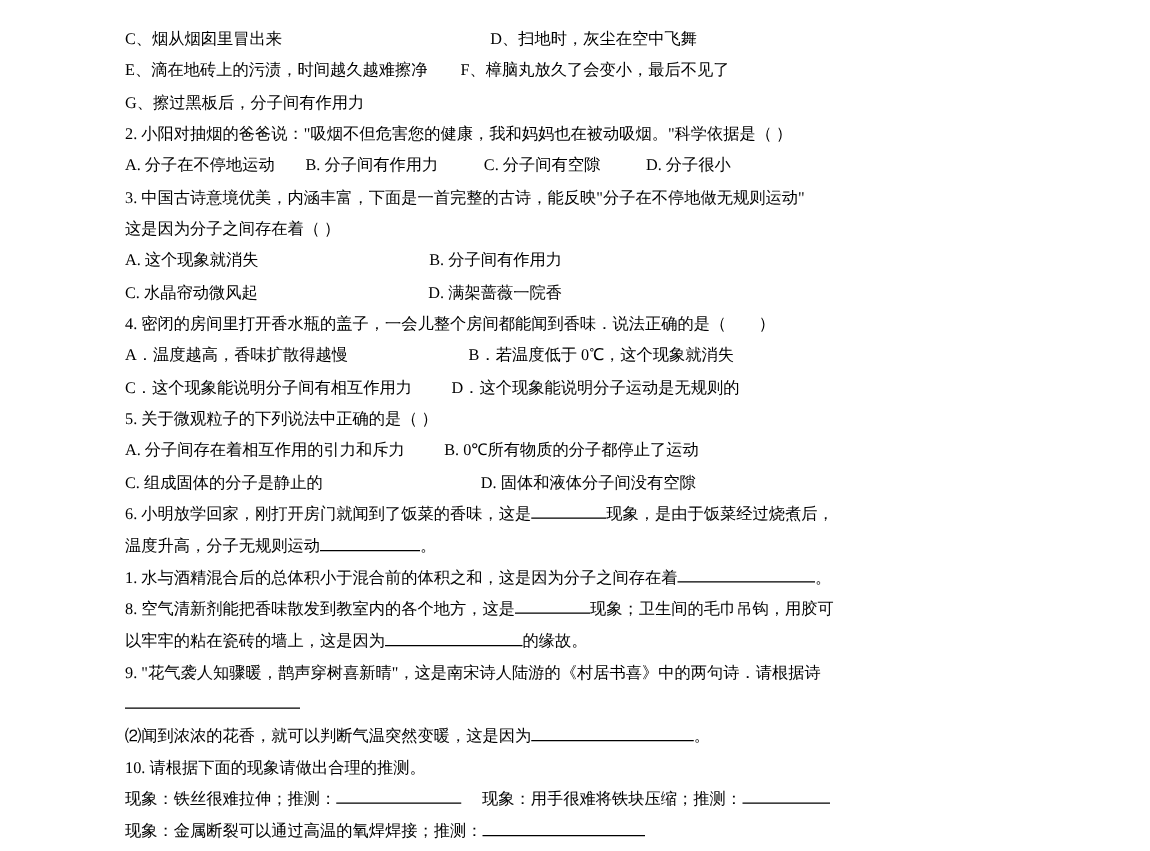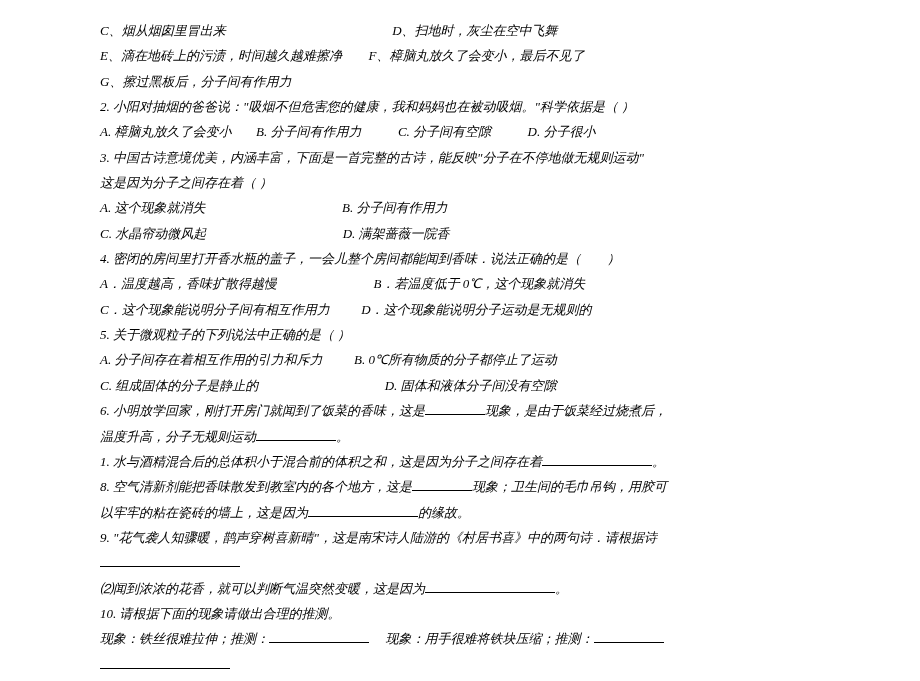--- a/index.html
+++ b/index.html
@@ -13,21 +13,20 @@
       background: #fff;
       font-family: "SimSun", "宋体", serif;
       font-size: 13px;
       color: #000;
       padding: 18px 100px 18px 100px;
       line-height: 1.95;
     }
     .line {
       display: block;
       white-space: nowrap;
-      font-style: italic;
     }
     .blank {
       display: inline-block;
       border-bottom: 1px solid #000;
       vertical-align: baseline;
       height: 1em;
     }
   </style>
 </head>
 <body>
@@ -41,21 +40,21 @@
   <span>E、滴在地砖上的污渍，时间越久越难擦净</span>
   <span style="display:inline-block; width:20px;"></span>
   <span>F、樟脑丸放久了会变小，最后不见了</span>
 </div>
 <div class="line">
   <span>G、擦过黑板后，分子间有作用力</span>
 </div>
 
 <div class="line">2. 小阳对抽烟的爸爸说："吸烟不但危害您的健康，我和妈妈也在被动吸烟。"科学依据是（    ）</div>
 <div class="line">
-  <span>A. 樟脑丸放久了会变小</span>
+  <span>A. 分子在不停地运动</span>
   <span style="display:inline-block; width:18px;"></span>
   <span>B. 分子间有作用力</span>
   <span style="display:inline-block; width:30px;"></span>
   <span>C. 分子间有空隙</span>
   <span style="display:inline-block; width:30px;"></span>
   <span>D. 分子很小</span>
 </div>
 
 <div class="line">3. 中国古诗意境优美，内涵丰富，下面是一首完整的古诗，能反映"分子在不停地做无规则运动"</div>
 <div class="line">这是因为分子之间存在着（   ）</div>
@@ -120,16 +119,16 @@
   <span>⑵闻到浓浓的花香，就可以判断气温突然变暖，这是因为</span><span class="blank" style="width:130px;"></span><span>。</span>
 </div>
 
 <div class="line">10. 请根据下面的现象请做出合理的推测。</div>
 <div class="line">
   <span>现象：铁丝很难拉伸；推测：</span><span class="blank" style="width:100px;"></span>
   <span style="display:inline-block; width:10px;"></span>
   <span>现象：用手很难将铁块压缩；推测：</span><span class="blank" style="width:70px;"></span>
 </div>
 <div class="line">
-  <span class="blank" style="width:130px;"></span><span></span>
+  <span>现象：金属断裂可以通过高温的氧焊焊接；推测：</span><span class="blank" style="width:130px;"></span><span></span>
 </div>
 
 <div class="line">11. 用胶水把邮票粘贴在信封上，等胶水干了以后就很难直接把邮票完整地从信封上摘下来，这是因</div>
 
 </body></html>

